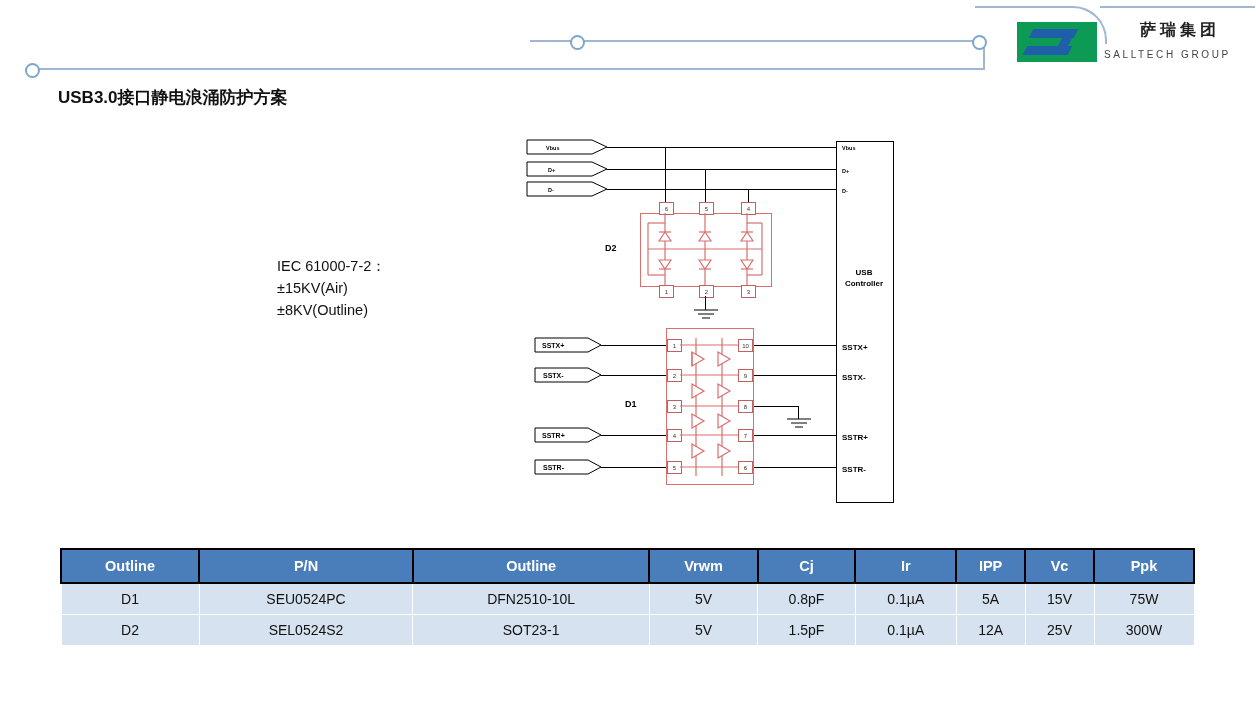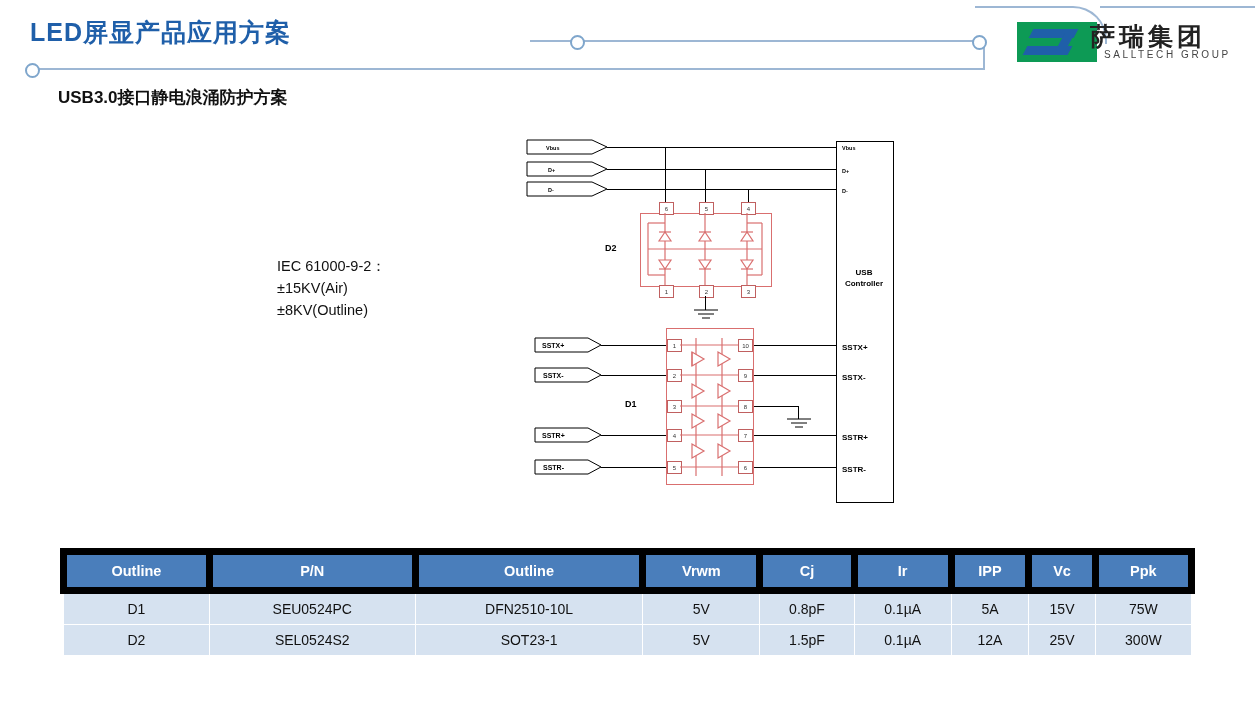--- a/index.html
+++ b/index.html
@@ -32,21 +32,21 @@
   .node{position:absolute;width:11px;height:11px;border-radius:50%;background:#fff;border:2px solid #7fa6cc;}
   .n1{left:570px;top:35px;}
   .n2{left:972px;top:35px;}
   .n3{left:25px;top:63px;}
   
   .logo{position:absolute;left:1017px;top:22px;width:80px;height:40px;}
   .logo-green{position:absolute;left:0;top:0;width:80px;height:40px;background:#0D9A55;}
   .logo-blue-a{position:absolute;left:14px;top:7px;width:45px;height:9px;background:#1F5FA9;transform:skewX(-28deg);}
   .logo-blue-b{position:absolute;left:8px;top:24px;width:45px;height:9px;background:#1F5FA9;transform:skewX(-28deg);}
   .logo-blue-c{position:absolute;left:42px;top:11px;width:10px;height:22px;background:#1F5FA9;transform:skewX(-28deg);}
-  .logo-cn{position:absolute;left:1090px;top:20px;font-size:25px;font-weight:bold;color:#222;letter-spacing:4px;}
+  .logo-cn{position:absolute;left:1140px;top:20px;font-size:16px;font-weight:bold;color:#222;letter-spacing:4px;}
   .logo-en{position:absolute;left:1104px;top:49px;font-size:10px;color:#444;letter-spacing:2.6px;}
 
   
   .subtitle{position:absolute;left:58px;top:86px;font-size:17px;font-weight:bold;color:#111;}
 
   
   .note{position:absolute;left:277px;top:255px;font-size:14.5px;color:#111;line-height:22px;}
 
   
   .diagram{position:absolute;left:500px;top:125px;width:420px;height:380px;}
@@ -70,32 +70,31 @@
   .devpin{
     position:absolute;width:13px;height:11px;border:1px solid #c06060;background:#fff;
     font-size:6px;color:#333;display:flex;align-items:center;justify-content:center;
   }
   .devlabel{position:absolute;font-size:9px;font-weight:bold;color:#000;}
 
   
   .tbl{position:absolute;left:60px;top:548px;width:1135px;border-collapse:collapse;}
   .tbl th{
     background:#4A7EBB;color:#fff;font-size:14.5px;font-weight:bold;
-    padding:8px 0;text-align:center;border:7px solid #000000;
+    padding:8px 0;text-align:center;border:2px solid #000000;
   }
   .tbl td{
     background:#D6E2F0;color:#111;font-size:14px;text-align:center;
     padding:7px 0;border:1px solid #ffffff;
   }
 </style>
 </head>
 <body>
 
 <div class="header">
-  <div class="hdr-title">LED屏显产品应用方案</div>
   <div class="hdr-line-top"></div>
   <div class="hdr-line-bot"></div>
   <div class="hdr-line-right"></div>
   <div class="hdr-curve"></div>
   <div class="hdr-curve-line"></div>
   <div class="node n1"></div>
   <div class="node n2"></div>
   <div class="node n3"></div>
 
   <div class="logo">
@@ -104,21 +103,21 @@
     <div class="logo-blue-c"></div>
     <div class="logo-blue-b"></div>
   </div>
   <div class="logo-cn">萨瑞集团</div>
   <div class="logo-en">SALLTECH GROUP</div>
 </div>
 
 <div class="subtitle">USB3.0接口静电浪涌防护方案</div>
 
 <div class="note">
-  <div>IEC 61000-9-2：</div>
+  <div>IEC 61000-7-2：</div>
   <div>±15KV(Air)</div>
   <div>±8KV(Outline)</div>
 </div>
 
 <div class="diagram">
 
   <div class="ctrl"></div>
   <div class="ctrl-label">
     <div>USB</div>
     <div>Controller</div>

